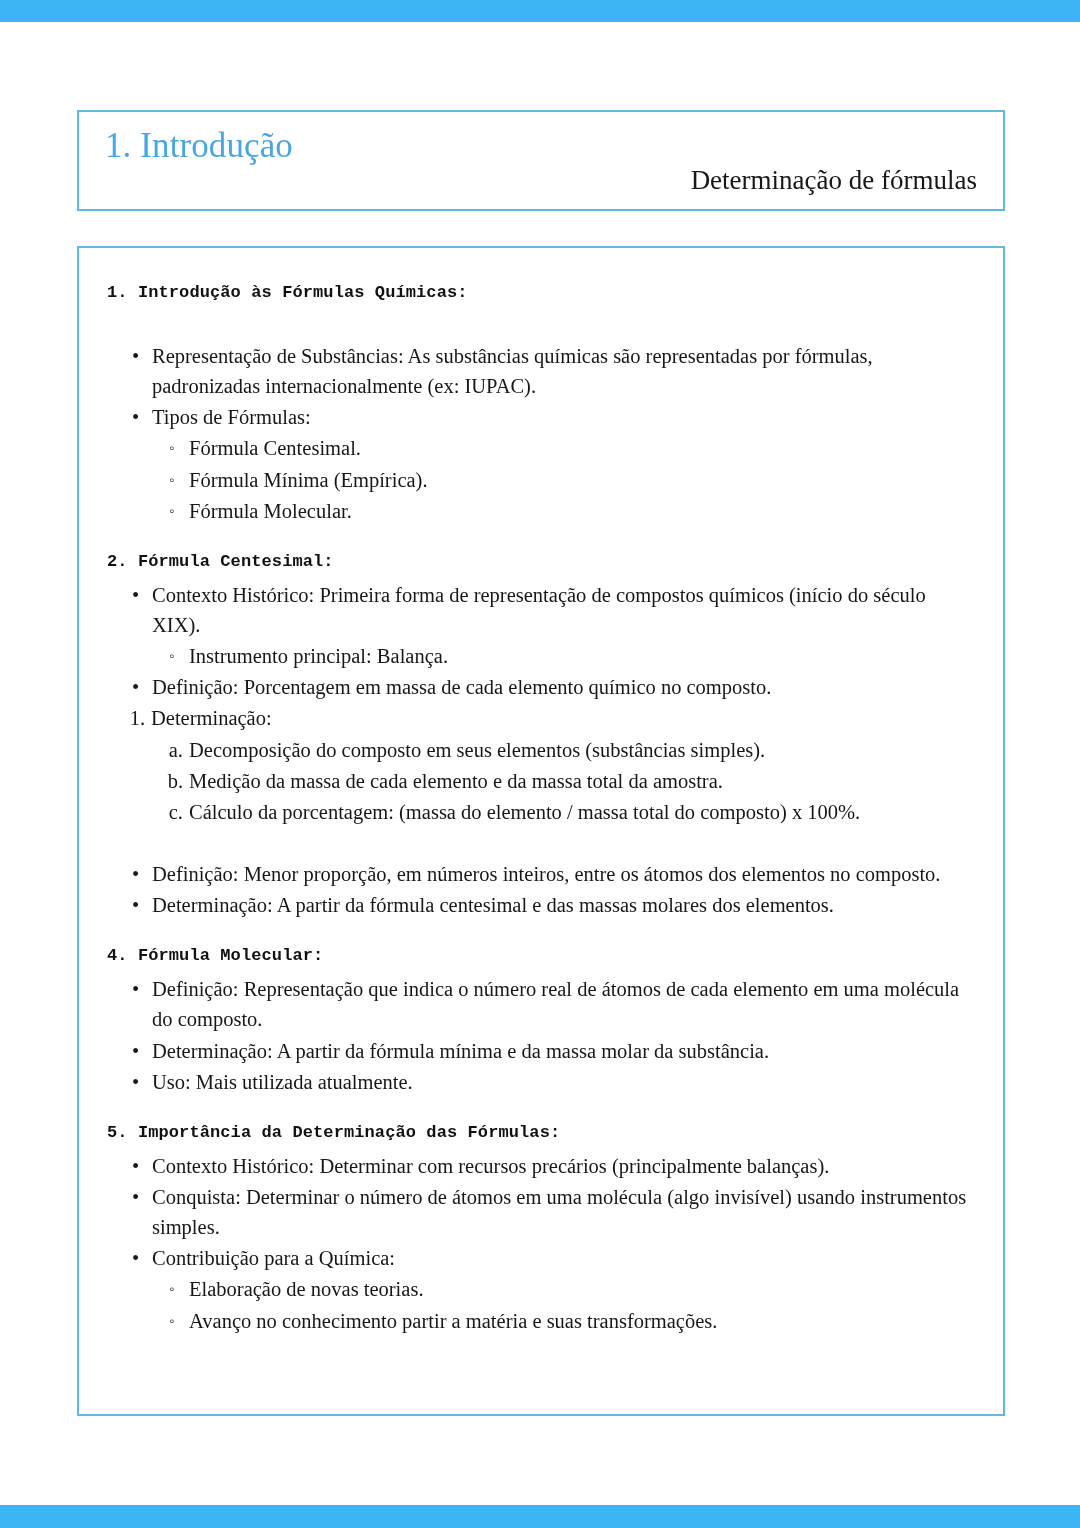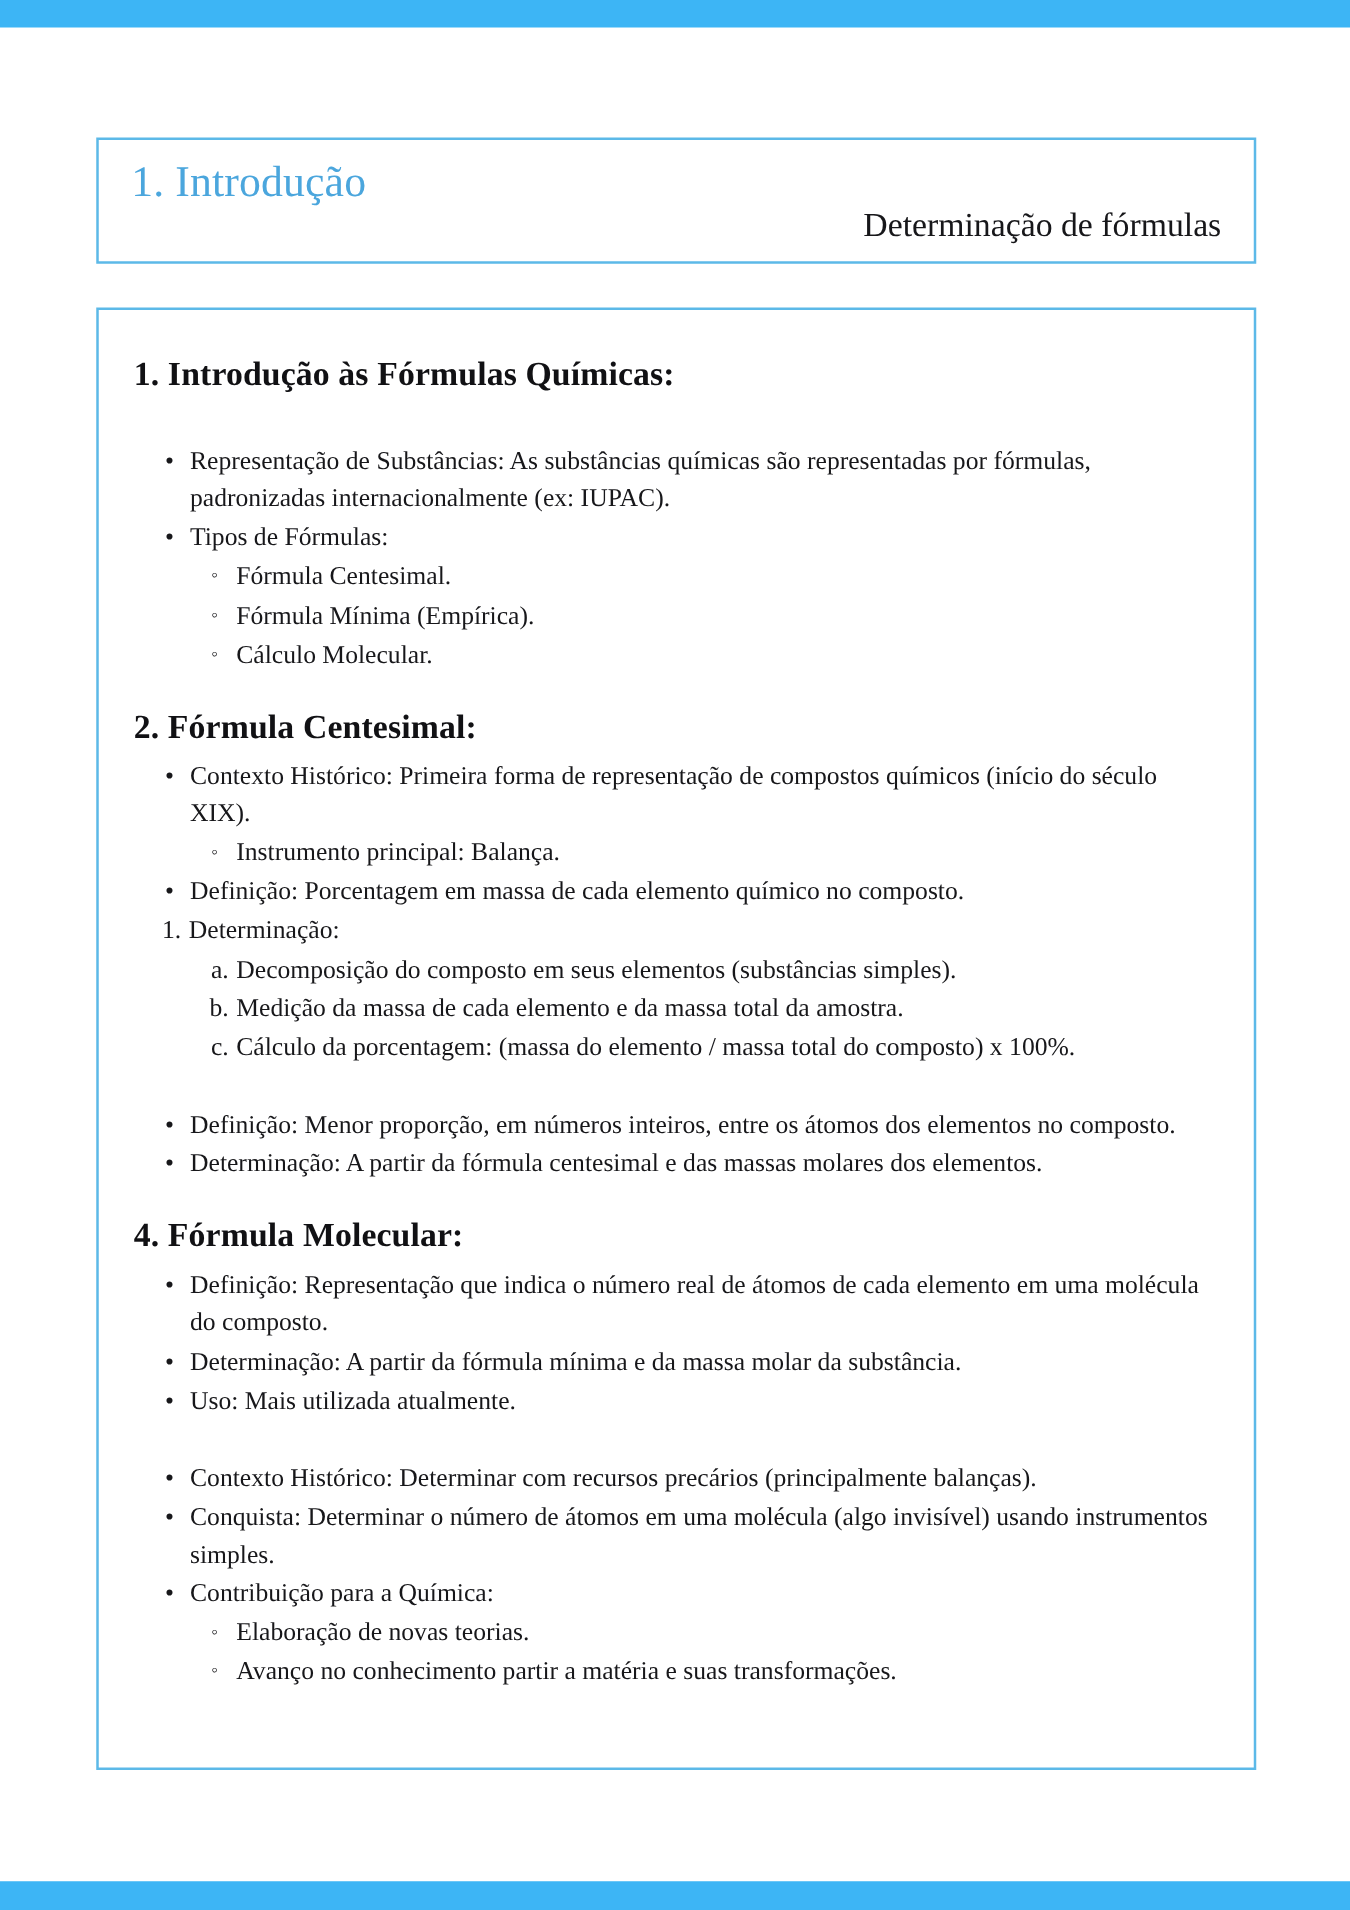--- a/index.html
+++ b/index.html
@@ -70,25 +70,26 @@
     color: #17171a;
     text-align: right;
   }
 
   
   .section {
     margin: 0;
   }
   .section-heading {
     margin: 0;
-    font-size: 27px;
+    font-size: 17px;
     font-weight: 700;
     line-height: 1.3;
     color: #111114;
     letter-spacing: .1px;
+    font-family: Liberation Mono, monospace;
   }
 
   .gap-lg { height: 36px; }
   .gap-md { height: 25px; }
   .gap-sm { height: 6px; }
 
   ul.lvl1, ul.lvl2, ol.lvl-num, ol.lvl-alpha {
     margin: 0;
     padding: 0;
     list-style: none;
@@ -192,21 +193,21 @@
       <li class="item">
         <span class="marker">◦</span>
         <span class="item-text">Fórmula Centesimal.</span>
       </li>
       <li class="item">
         <span class="marker">◦</span>
         <span class="item-text">Fórmula Mínima (Empírica).</span>
       </li>
       <li class="item">
         <span class="marker">◦</span>
-        <span class="item-text">Cálculo Molecular.</span>
+        <span class="item-text">Fórmula Molecular.</span>
       </li>
     </ul>
   </div>
 
   <div class="gap-md"></div>
 
   <div class="section">
     <p class="section-heading">2. Fórmula Centesimal:</p>
     <div class="gap-sm"></div>
     <ul class="lvl1">
@@ -282,20 +283,21 @@
       <li class="item">
         <span class="marker">•</span>
         <span class="item-text">Uso: Mais utilizada atualmente.</span>
       </li>
     </ul>
   </div>
 
   <div class="gap-md"></div>
 
   <div class="section">
+    <p class="section-heading">5. Importância da Determinação das Fórmulas:</p>
     <div class="gap-sm"></div>
     <ul class="lvl1">
       <li class="item">
         <span class="marker">•</span>
         <span class="item-text">Contexto Histórico: Determinar com recursos precários (principalmente balanças).</span>
       </li>
       <li class="item">
         <span class="marker">•</span>
         <span class="item-text">Conquista: Determinar o número de átomos em uma molécula (algo invisível) usando instrumentos simples.</span>
       </li>

